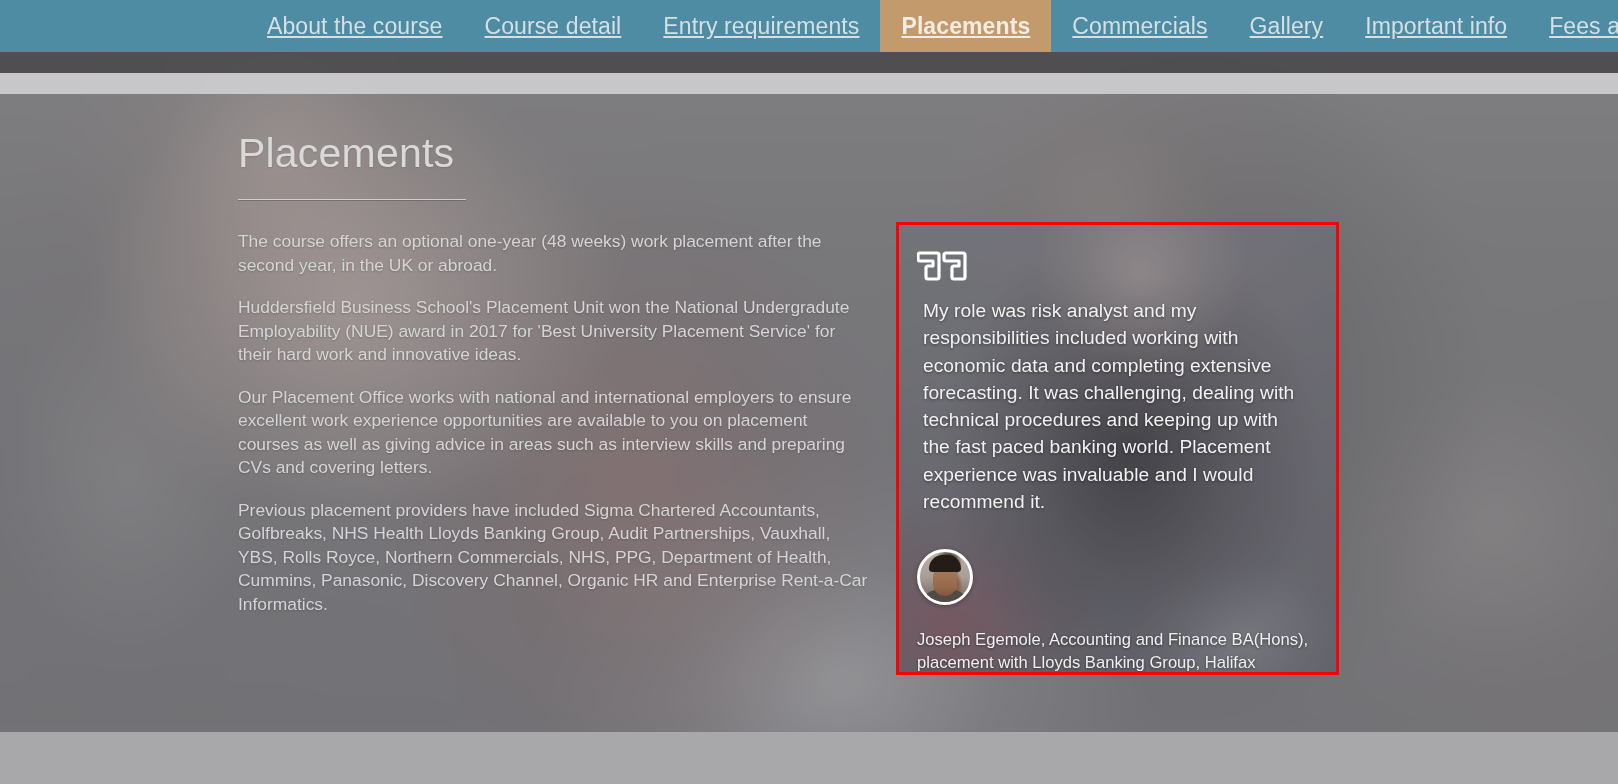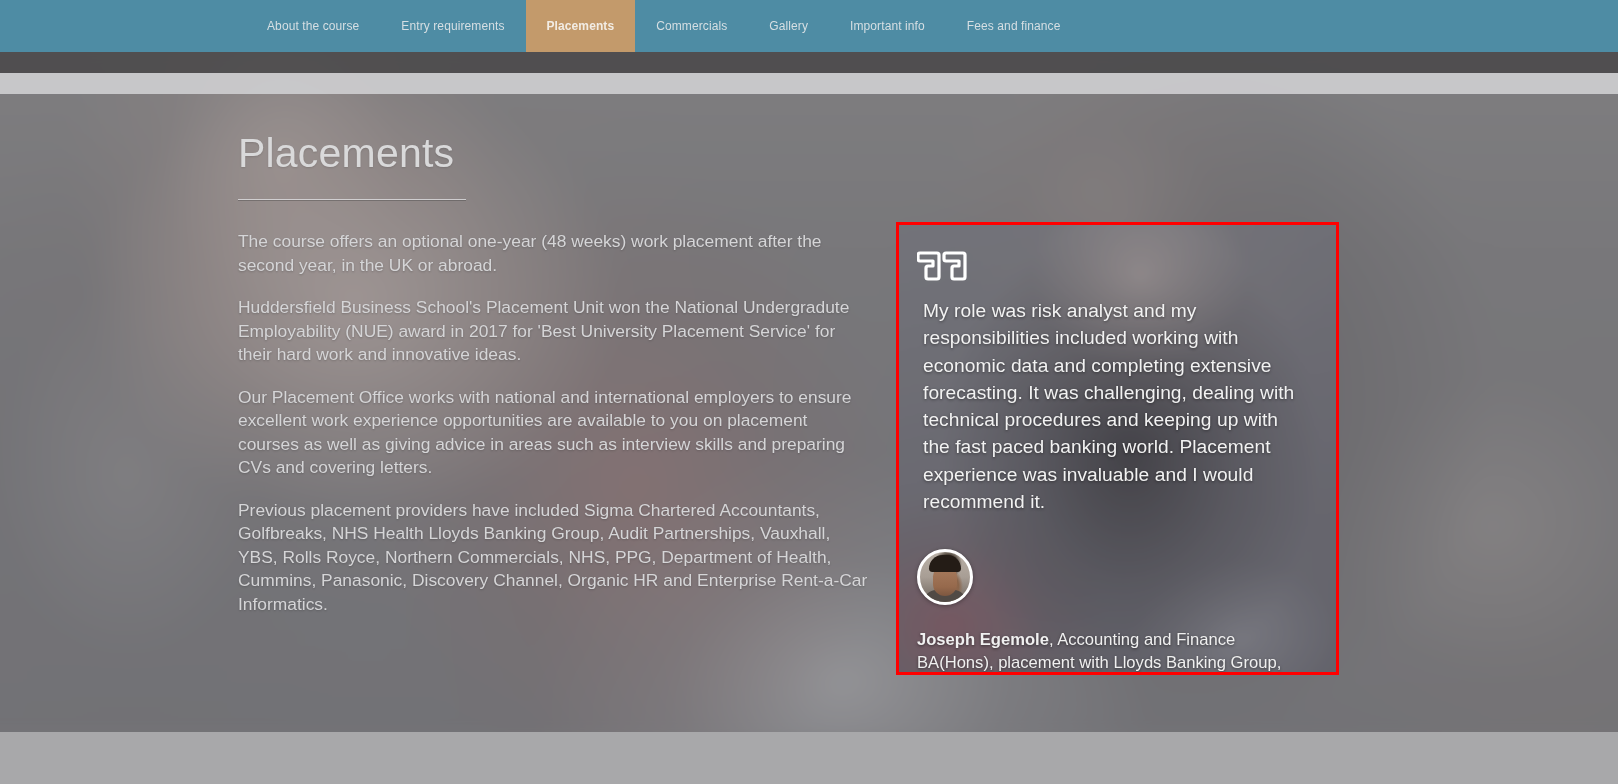--- a/index.html
+++ b/index.html
@@ -56,24 +56,25 @@
     align-items: stretch;
     justify-content: flex-start;
     padding-left: 246px;
     z-index: 20;
   }
   .nav-item {
     display: flex;
     align-items: center;
     padding: 10px 21px;
     color: #d6dfe3;
-    font-size: 12px;
+    font-size: 23px;
     letter-spacing: .1px;
     white-space: nowrap;
     cursor: pointer;
+    text-decoration: underline;
   }
   .nav-item.active {
     background: #c39a6b;
     color: #f2ece4;
     font-weight: bold;
   }
 
   
   #band-dark {
     position: absolute;
@@ -217,36 +218,39 @@
     background: #514a45;
     border-radius: 14px 14px 0 0;
   }
   #attribution {
     margin-top: 24px;
     font-size: 16.6px;
     line-height: 22.5px;
     color: #f0f0f0;
     text-shadow: 0 1px 3px rgba(0,0,0,0.5);
   }
-  #attribution .person-name { font-weight: bold; }
+  #attribution .person-name { font-weight: normal; }
 </style>
 </head>
 <body>
 
 <div id="page">
 
   <div id="hero-bg"></div>
   <div id="hero-veil"></div>
 
   <div id="band-dark"></div>
   <div id="band-light"></div>
 
   <nav id="topnav">
     <div class="nav-item">
       <span>About the course</span>
+    </div>
+    <div class="nav-item">
+      <span>Course detail</span>
     </div>
     <div class="nav-item">
       <span>Entry requirements</span>
     </div>
     <div class="nav-item active">
       <span>Placements</span>
     </div>
     <div class="nav-item">
       <span>Commercials</span>
     </div>

